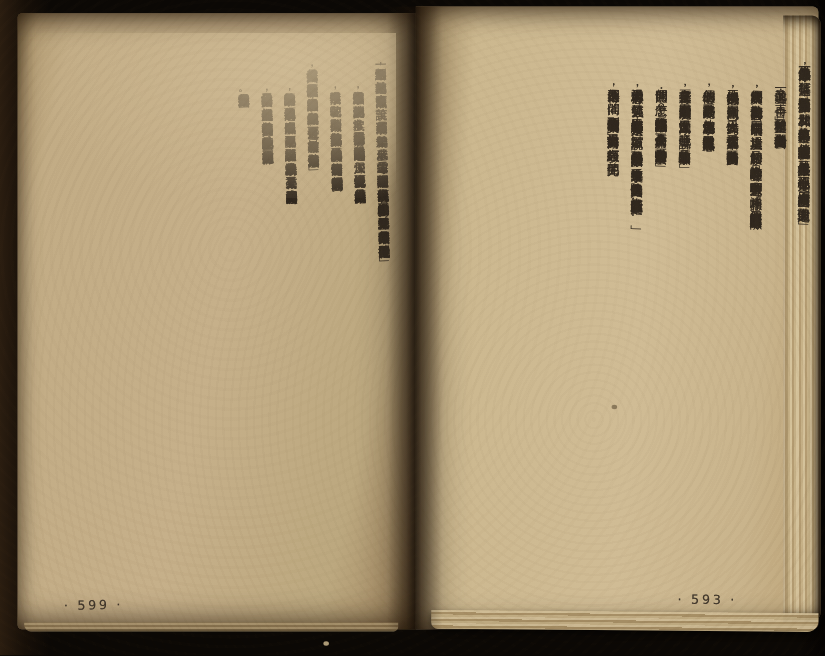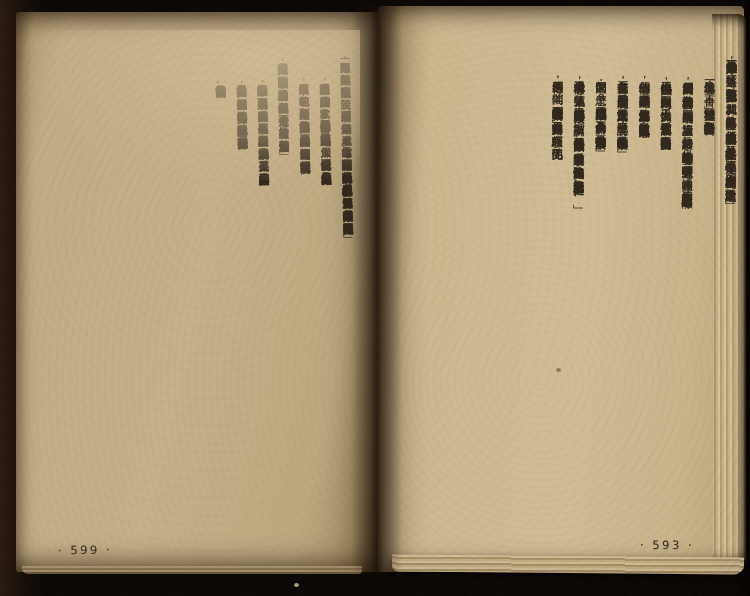--- a/index.html
+++ b/index.html
@@ -81,21 +81,21 @@
   .text-right{
     left:392px;top:50px;width:348px;height:482px;
     font-size:11.2px;line-height:21.7px;letter-spacing:.3px;
     transform:rotate(.4deg);
   }
   .pagenum{
     position:absolute;font-size:11.5px;letter-spacing:2.5px;
     color:rgba(62,53,42,.95);text-shadow:0 0 .5px rgba(62,53,42,.6);
   }
   .pagenum-left{left:58px;top:543px;transform:rotate(-1.2deg);}
-  .pagenum-right{left:616px;top:538px;transform:rotate(.4deg);margin-left:24px;}
+  .pagenum-right{left:616px;top:538px;transform:rotate(.4deg);}
   
   .grain{
     position:absolute;inset:0;pointer-events:none;opacity:.5;
     background:
       repeating-radial-gradient(circle at 28% 38%,rgba(110,88,55,.05) 0 3px,transparent 3px 9px),
       repeating-radial-gradient(circle at 72% 64%,rgba(70,50,25,.05) 0 2px,transparent 2px 7px);
   }
   .speck-light{position:absolute;left:294px;top:583px;width:5px;height:4px;border-radius:50%;background:#c9b48b;opacity:.85;}
   .speck-dark{position:absolute;left:556px;top:368px;width:5px;height:4px;border-radius:50%;background:rgba(58,44,24,.45);}
 </style>

